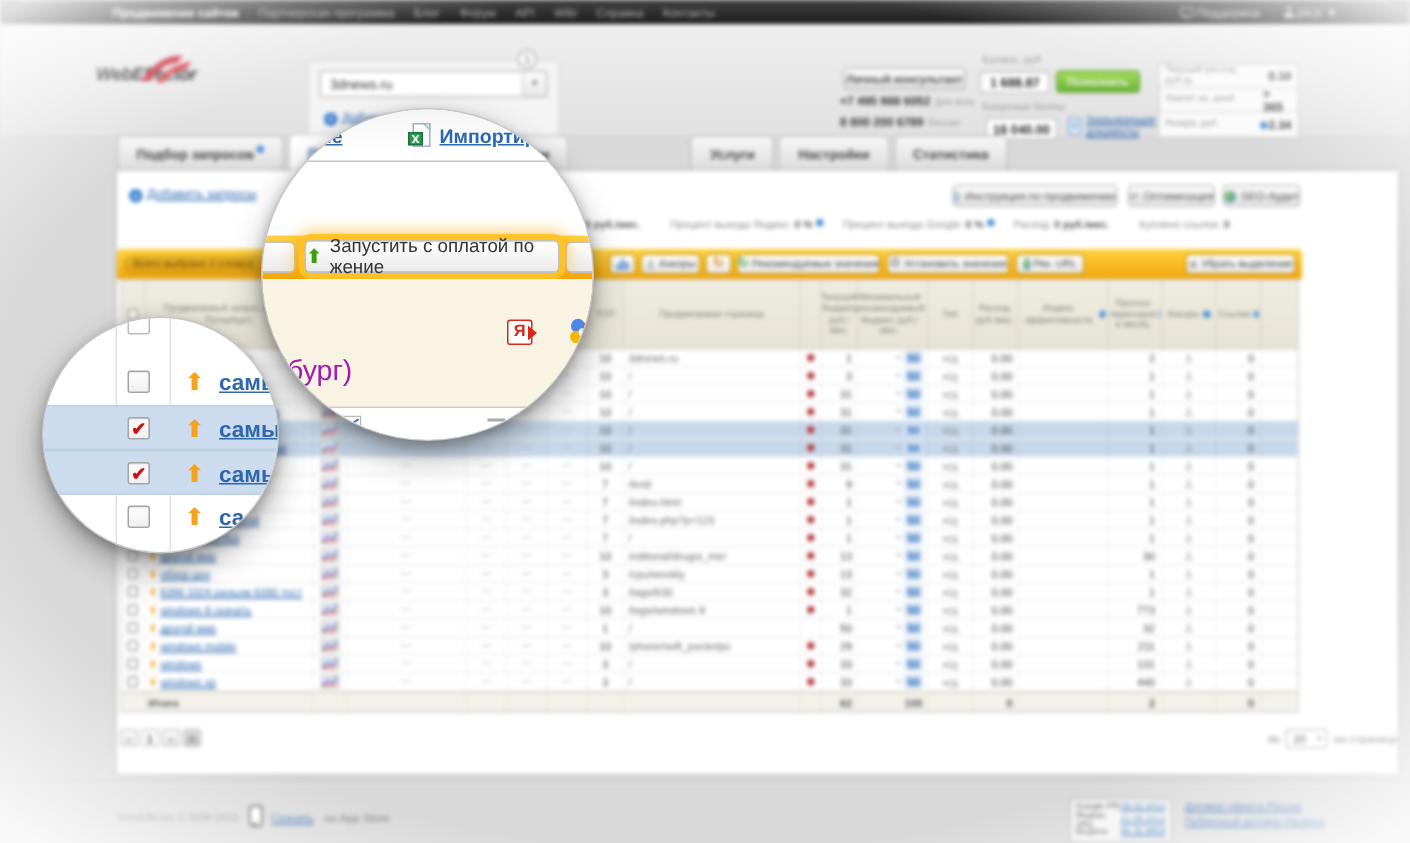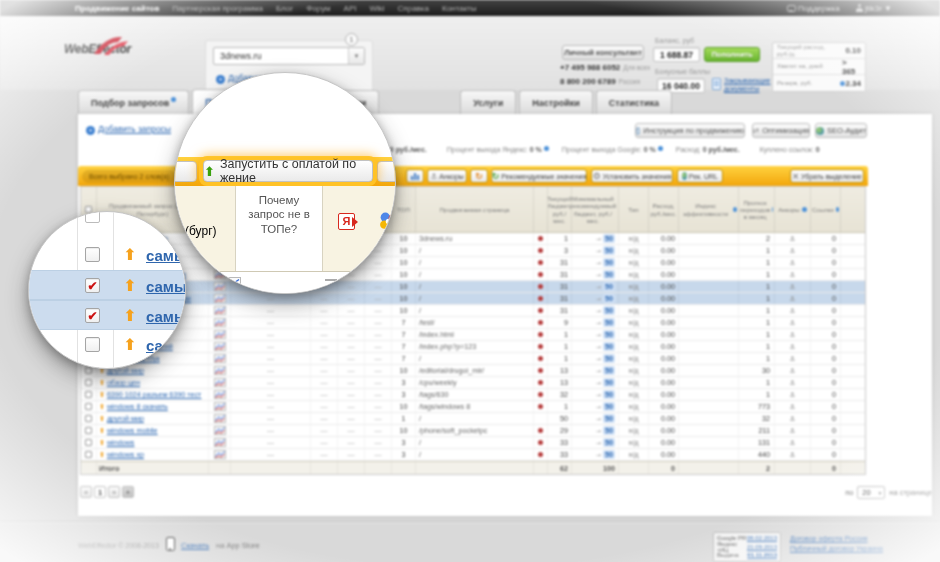--- a/index.html
+++ b/index.html
@@ -176,21 +176,21 @@
 .mg-tabfrag{position:absolute;left:14px;top:10px;font-size:13px;font-weight:bold;color:#2a66b1;text-decoration:underline}
 .mg-import{position:absolute;left:118px;top:10px;font-size:13px;font-weight:bold;color:#2a66b1;text-decoration:underline;cursor:pointer}
 .mg-xls{position:absolute;left:97px;top:9px}
 .mg-yellow{position:absolute;left:0;top:84px;width:100%;height:29px;background:linear-gradient(#ffd23f,#f2a60c)}
 .mg-btn-part{position:absolute;top:88px;height:21px;background:linear-gradient(#ffffff,#e9e9e9);border:1px solid #c2c2c2;border-radius:4px}
 .mg-launch{position:absolute;left:28px;top:87px;width:170px;height:22px;background:linear-gradient(#ffffff,#eaeaea);
   border:1px solid #c2c2c2;border-radius:4px;display:flex;align-items:center;justify-content:center;gap:5px;
   font-size:12.5px;color:#333;cursor:pointer;box-shadow:0 0 0 4px rgba(255,195,40,.95),0 0 12px 5px rgba(255,165,0,.6)}
 .mg-launch .ga{color:#3aa10e;font-size:13px;font-weight:bold}
 .mg-header{position:absolute;left:0;top:113px;width:100%;height:85px;background:#f8f3e2}
-.mg-frag{position:absolute;left:10px;top:38px;font-size:12px;color:#000000}
+.mg-frag{position:absolute;left:10px;top:51px;font-size:19px;color:#a21caf}
 .mg-why{position:absolute;left:60px;top:0;width:88px;height:85px;background:#fff;border-left:1px solid #d8d3c1;border-right:1px solid #d8d3c1;
   font-size:11.5px;color:#555;text-align:center;padding:7px 10px 0;line-height:1.25}
 .mg-ya{position:absolute;left:163px;top:27px;width:17px;height:17px;background:#fff;border:1.5px solid #d8281e;border-radius:2px;
   color:#d8281e;font-weight:bold;font-size:11px;text-align:center;line-height:15px}
 .mg-ya:after{content:"";position:absolute;right:-9px;top:3px;border:5px solid transparent;border-left:6px solid #d8281e}
 .mg-g{position:absolute;left:203px;top:25px}
 .mg-rows{position:absolute;left:0;top:198px;width:100%;height:24px;background:#fff;border-top:1px solid #cfc9b4}
 .mg-spark{position:absolute;left:44px;top:5px}
 .mg-dash{position:absolute;left:150px;top:7px;width:12px;height:2px;background:#aaa}
 
@@ -1389,30 +1389,39 @@
     <div class="legal">
 
     <a>Договор оферта Россия</a>
         <a>Публичный договор Украина</a>
       </div>
   </div>
 
   <div class="vignette"></div>
 
   <div class="bubble bubble-big">
+    <div class="mg-tabsrow">
+      <span class="mg-tabfrag">жение</span>
+      <svg class="mg-xls" width="16" height="17" viewBox="0 0 16 17">
+        <rect x="3.5" y="0.5" width="11" height="15" fill="#fff" stroke="#9bb0c0"></rect>
+        <polygon points="14.5,0.5 14.5,4.5 10.5,0.5" fill="#dfe8ee" stroke="#9bb0c0" stroke-width="0.8"></polygon>
+        <rect x="0.5" y="6.5" width="9" height="8" fill="#2e9950" stroke="#1f7038"></rect>
+        <text x="5" y="13" font-size="7" font-weight="bold" fill="#fff" text-anchor="middle" font-family="DejaVu Sans">X</text>
+      </svg>
+      <a class="mg-import">Импортировать</a>
+    </div>
     <div class="mg-yellow"></div>
     <div class="mg-btn-part" style="left:-8px;width:30px"></div>
     <div class="mg-btn-part" style="left:202px;width:30px"></div>
     <div class="mg-launch">
       <span class="ga glyph">⬆</span>
       <span>Запустить с оплатой по жение</span>
     </div>
     <div class="mg-header">
       <span class="mg-frag">(бург)</span>
-      <div class="mg-why">Почему запрос не в ТОПе?</div>
       <div class="mg-ya">Я</div>
       <svg class="mg-g" width="21" height="21" viewBox="0 0 20 20">
         <circle cx="7" cy="6" r="4.5" fill="#4f87e8"></circle>
           <circle cx="14" cy="7" r="4" fill="#e8433b"></circle>
         <circle cx="6" cy="13" r="4" fill="#f6b704"></circle>
           <circle cx="13" cy="14" r="4.5" fill="#35a54d"></circle>
         <circle cx="10" cy="10" r="2.6" fill="#fff"></circle>
       </svg>
 
     </div>

